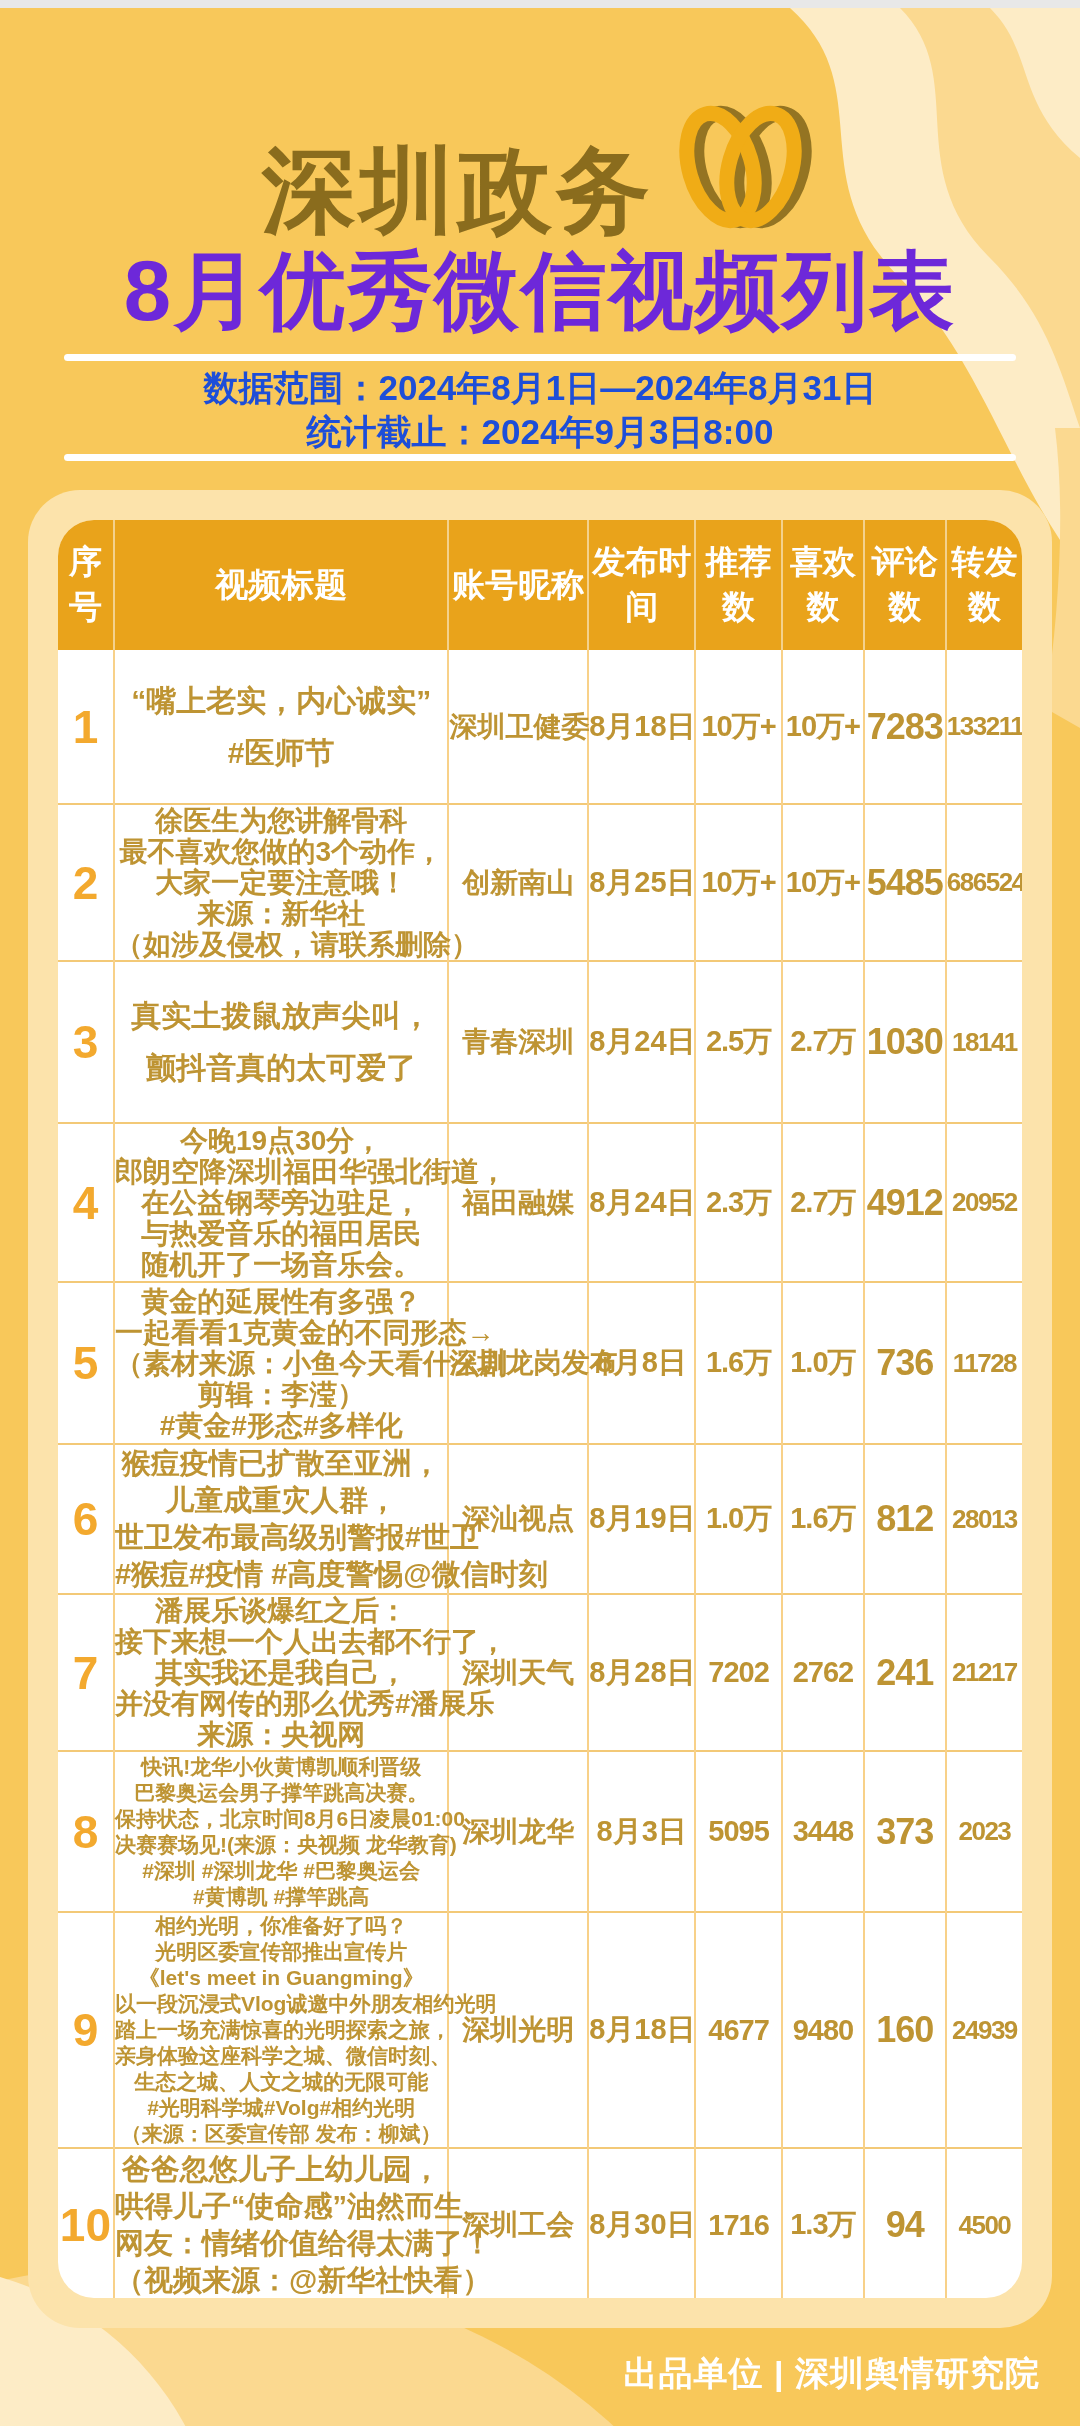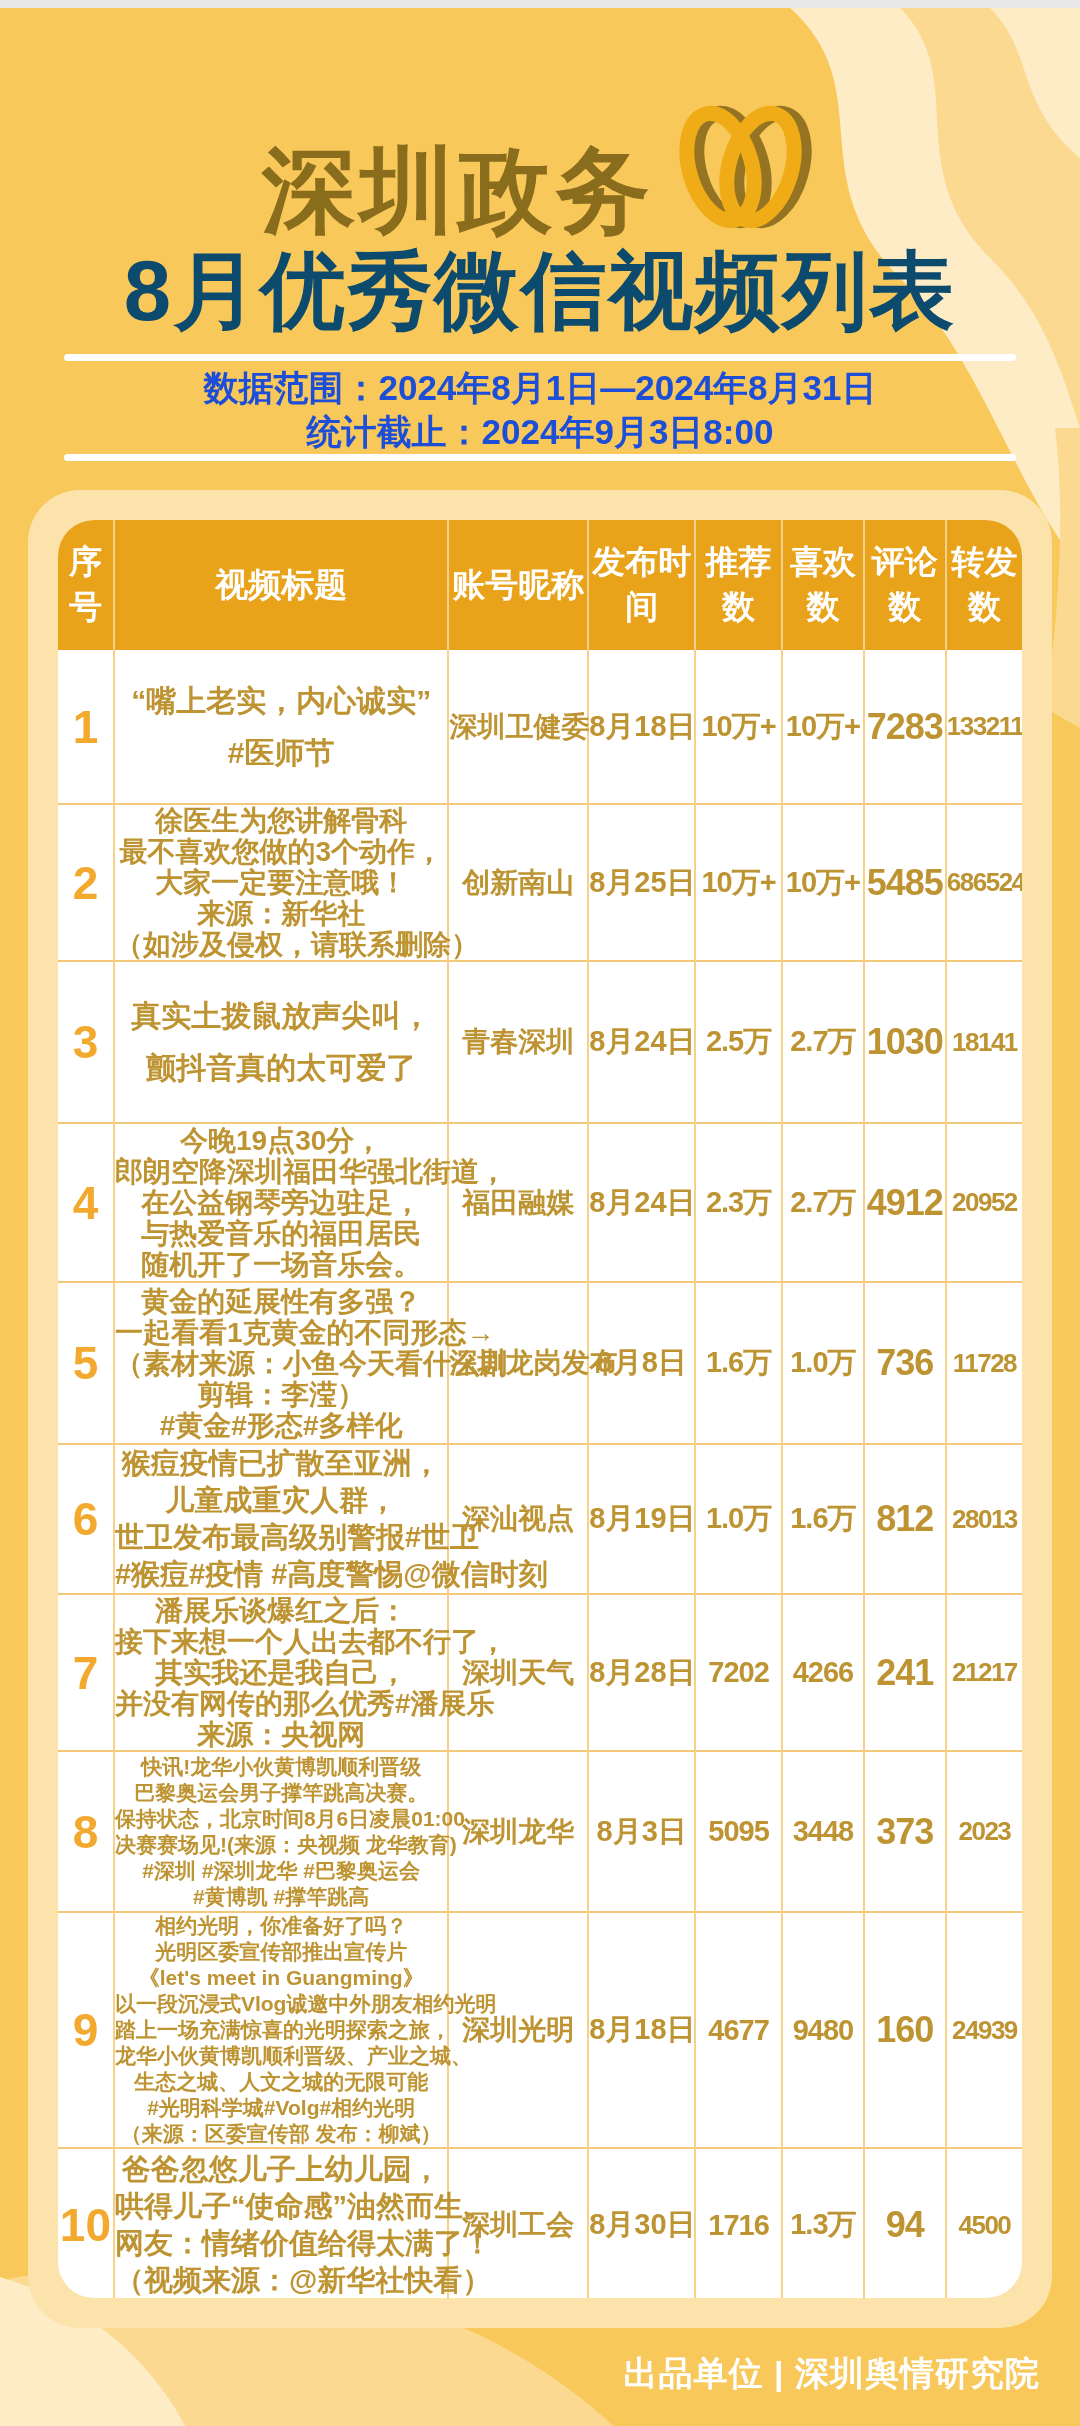--- a/index.html
+++ b/index.html
@@ -21,21 +21,21 @@
     position:absolute;top:96px;left:0;width:100%;
     display:flex;justify-content:center;align-items:flex-start;
   }
   .title-main{
     font-size:94px;color:#8A6C1D;letter-spacing:4px;
     line-height:110px;margin-top:32px;
   }
   .logo{width:150px;height:130px;margin-left:14px;margin-top:-2px;}
   .title-sub{
     position:absolute;top:226px;left:0;width:100%;
-    text-align:center;font-size:85px;color:#0c4a6e;letter-spacing:2px;
+    text-align:center;font-size:85px;color:#6d28d9;letter-spacing:2px;
   }
   .hr{
     position:absolute;left:64px;right:64px;height:7px;
     background:#ffffff;border-radius:4px;
   }
   .hr1{top:346px;}
   .hr2{top:446px;}
   .meta{
     position:absolute;top:358px;left:0;width:100%;
     text-align:center;color:#1d4ed8;font-size:35px;line-height:44px;
@@ -240,21 +240,21 @@
             <tr class="t-mid">
               <td class="col-num">7</td>
               <td class="col-title">潘展乐谈爆红之后：
 接下来想一个人出去都不行了，
 其实我还是我自己，
 并没有网传的那么优秀#潘展乐
 来源：央视网</td>
               <td class="col-account">深圳天气</td>
               <td class="col-date">8月28日</td>
               <td class="col-rec">7202</td>
-              <td class="col-like">4266</td>
+              <td class="col-like">2762</td>
               <td class="col-comment">241</td>
               <td class="col-share">21217</td>
             </tr>
             <tr class="t-small">
               <td class="col-num">8</td>
               <td class="col-title">快讯!龙华小伙黄博凯顺利晋级
 巴黎奥运会男子撑竿跳高决赛。
 保持状态，北京时间8月6日凌晨01:00
 决赛赛场见!(来源：央视频 龙华教育)
 #深圳 #深圳龙华 #巴黎奥运会
@@ -266,21 +266,21 @@
               <td class="col-comment">373</td>
               <td class="col-share">2023</td>
             </tr>
             <tr class="t-small">
               <td class="col-num">9</td>
               <td class="col-title">相约光明，你准备好了吗？
 光明区委宣传部推出宣传片
 《let's meet in Guangming》
 以一段沉浸式Vlog诚邀中外朋友相约光明
 踏上一场充满惊喜的光明探索之旅，
-龙华小伙黄博凯顺利晋级、产业之城、
+亲身体验这座科学之城、微信时刻、
 生态之城、人文之城的无限可能
 #光明科学城#Volg#相约光明
 （来源：区委宣传部 发布：柳斌）</td>
               <td class="col-account">深圳光明</td>
               <td class="col-date">8月18日</td>
               <td class="col-rec">4677</td>
               <td class="col-like">9480</td>
               <td class="col-comment">160</td>
               <td class="col-share">24939</td>
             </tr>

